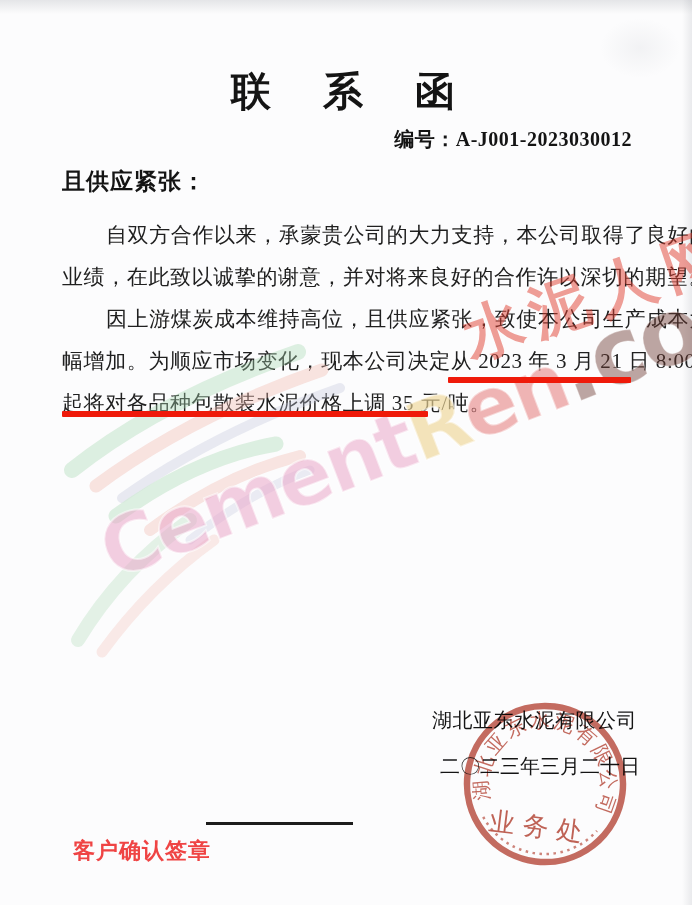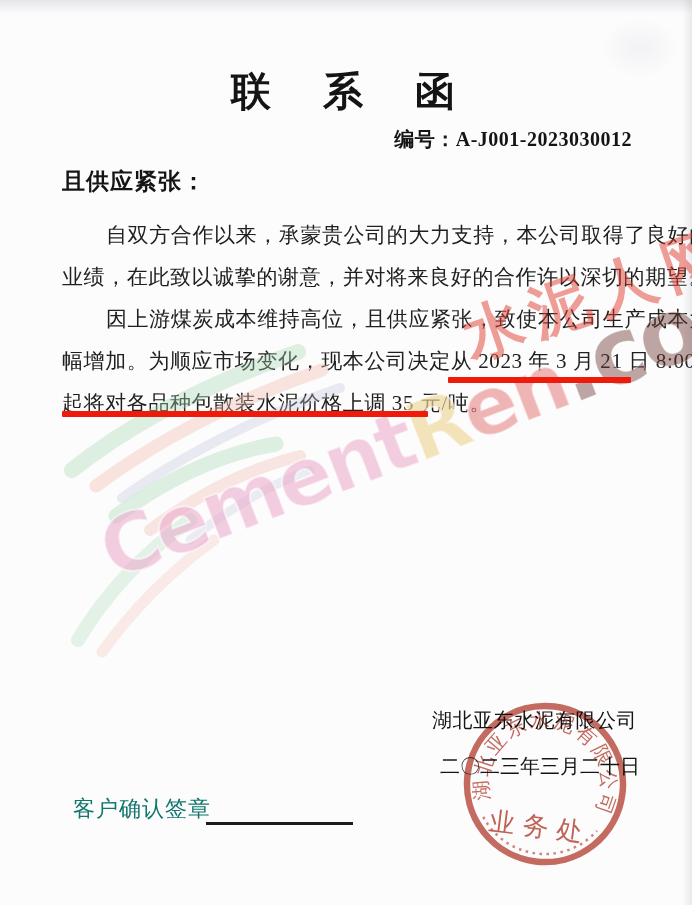--- a/index.html
+++ b/index.html
@@ -40,21 +40,21 @@
   .bodyline.indent{padding-left:44px;}
   .l0{top:221px;} .l1{top:263px;} .l2{top:305px;}
   .l3{top:347px;} .l4{top:389px;} .l5{top:431px;}
 
   .redline{position:absolute;height:6px;background:#ef1a0a;border-radius:1px;z-index:6;}
   .u1{left:448px;top:377px;width:183px;}
   .u2{left:62px;top:411px;width:366px;}
 
   .company{position:absolute;left:432px;top:707px;font-size:20px;letter-spacing:.5px;color:#141414;z-index:4;}
   .date{position:absolute;left:440px;top:753px;font-size:20px;letter-spacing:0;color:#141414;z-index:4;}
-  .sig{position:absolute;left:73px;top:794px;font-size:22px;font-weight:normal;letter-spacing:1px;color:#0f766e;}
+  .sig{position:absolute;left:73px;top:836px;font-size:22px;font-weight:bold;letter-spacing:1px;color:#ef4444;}
   .sigline{position:absolute;left:206px;top:822px;width:147px;height:3px;background:#1c1c1c;}
 
   
   .wm-swoosh{position:absolute;left:0;top:0;z-index:5;pointer-events:none;}
   .wm-text{
     position:absolute;left:86px;top:508px;z-index:5;pointer-events:none;
     transform:rotate(-21deg);transform-origin:0 0;white-space:nowrap;
     font-family:"DejaVu Sans","Liberation Sans",sans-serif;
     font-weight:bold;font-size:80px;letter-spacing:-3px;line-height:1;
   }

